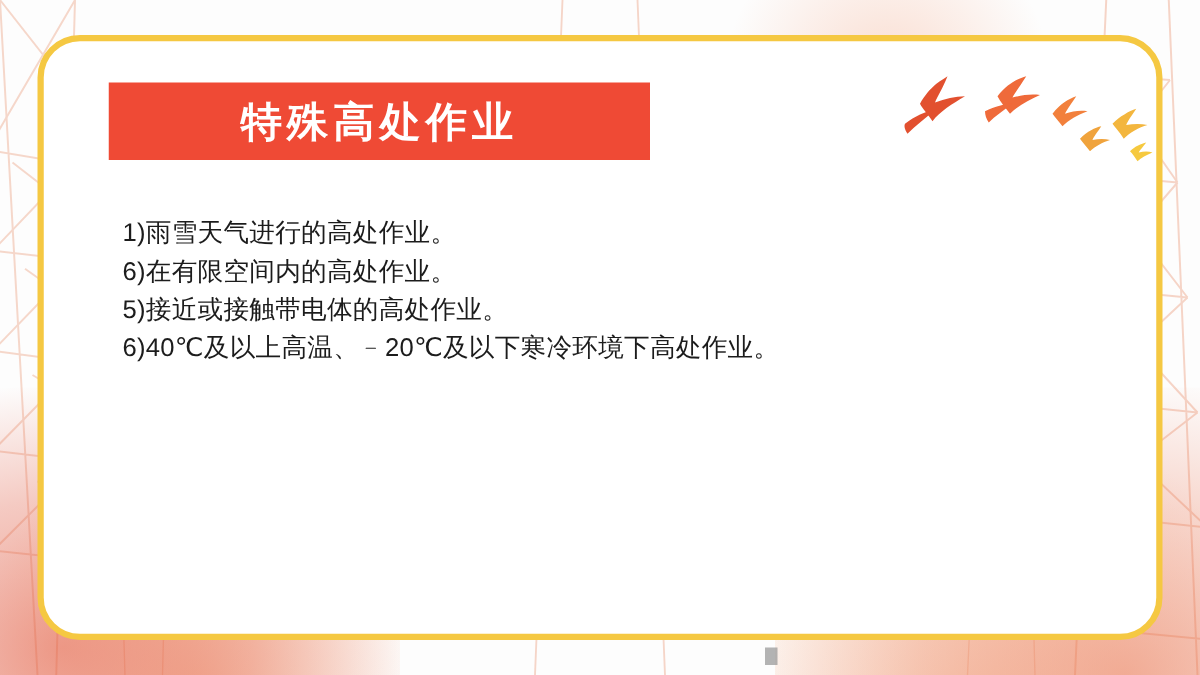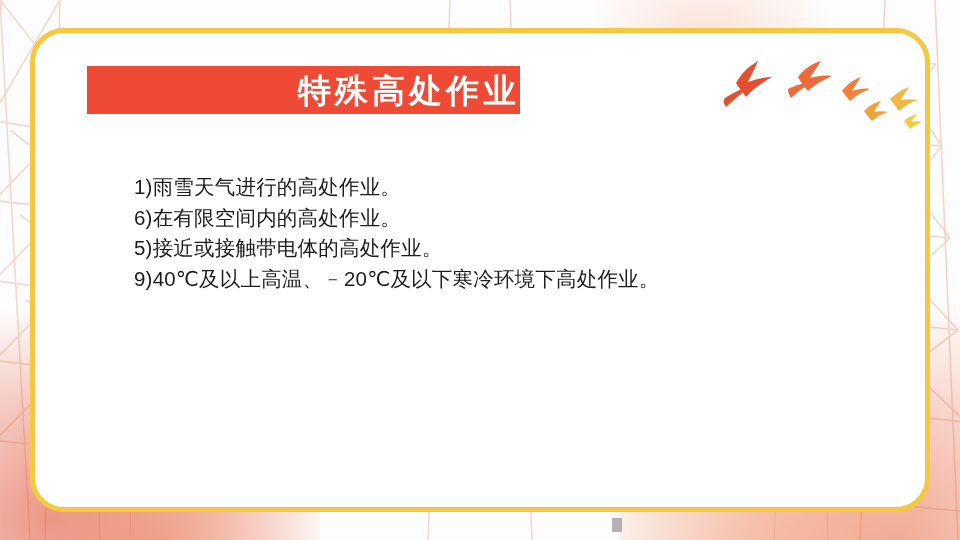--- a/index.html
+++ b/index.html
@@ -82,25 +82,25 @@
     border-radius: 34px;
     box-sizing: border-box;
   }
 
   
   .title-banner {
     position: absolute;
     left: 87px;
     top: 66px;
     width: 433px;
-    height: 48px;
+    height: 62px;
     background: #ef4a35;
     display: flex;
     align-items: center;
-    justify-content: flex-end;
+    justify-content: center;
   }
   .title-text {
     color: #ffffff;
     font-size: 33px;
     font-weight: bold;
     letter-spacing: 4px;
     line-height: 1;
     white-space: nowrap;
   }
 
@@ -112,21 +112,20 @@
     width: 210px;
     height: 80px;
   }
 
   
   .body-list {
     position: absolute;
     left: 98px;
     top: 172px;
     width: 800px;
-    margin-left: 36px;
   }
   .body-line {
     font-size: 20.5px;
     line-height: 30.5px;
     color: #1c1c1c;
     white-space: nowrap;
     letter-spacing: 0.2px;
   }
 
   
@@ -215,18 +214,18 @@
       <g fill="#f6c93f">
         <path d="M186 66 C190 62, 195 60, 199 59 C196 63, 194 65, 193 67 C197 66, 201 66, 204 67 C199 69, 195 71, 192 74 C190 71, 188 68, 186 66 Z"></path>
       </g>
     </svg>
   </div>
 
   <div class="body-list">
     <div class="body-line">1)雨雪天气进行的高处作业。</div>
     <div class="body-line">6)在有限空间内的高处作业。</div>
     <div class="body-line">5)接近或接触带电体的高处作业。</div>
-    <div class="body-line">9)40℃及以上高温、﹣20℃及以下寒冷环境下高处作业。</div>
+    <div class="body-line">6)40℃及以上高温、﹣20℃及以下寒冷环境下高处作业。</div>
   </div>
 
   <div class="bottom-mark"></div>
 
 </div>
 
 </body></html>

